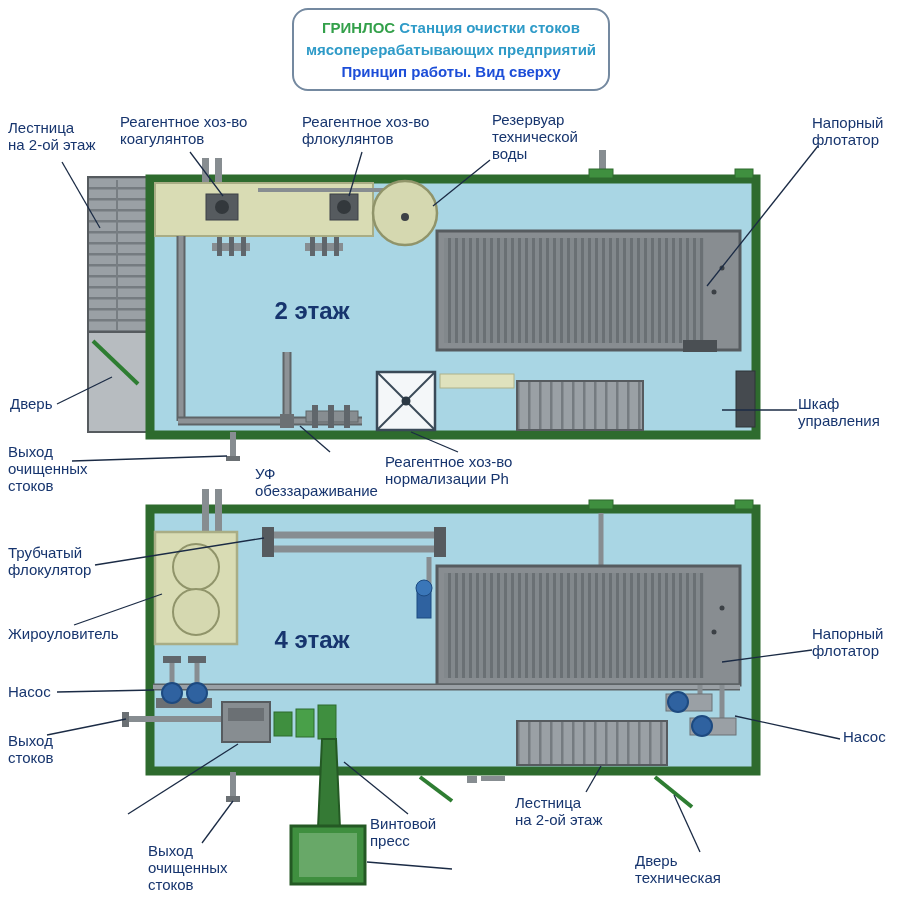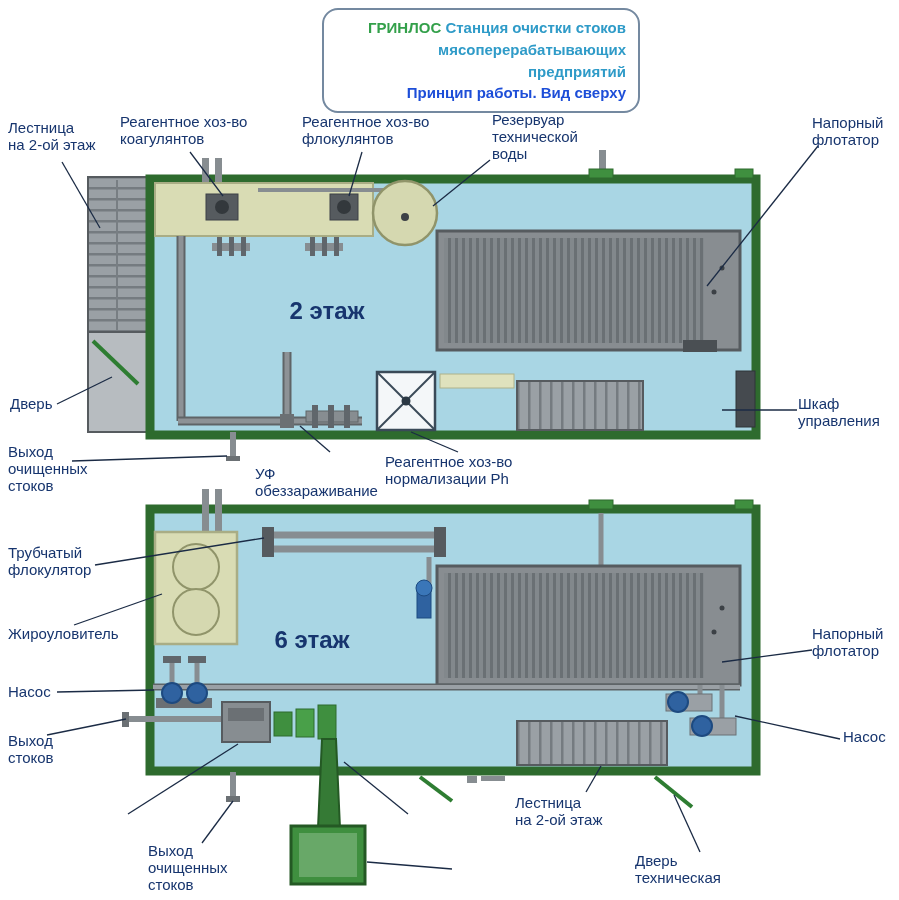--- a/index.html
+++ b/index.html
@@ -2,23 +2,23 @@
 <html><head>
 <meta charset="utf-8">
 <style>
   * { margin:0; padding:0; box-sizing:border-box; }
   html,body { background:#ffffff; font-family:"Liberation Sans", sans-serif; }
   .stage { position:relative; width:899px; height:900px; background:#fff; overflow:hidden; }
   svg.layer { position:absolute; left:0; top:0; }
   .label { position:absolute; font-weight:normal; font-size:15px; line-height:1.12;
            color:#17356e; white-space:pre-line; }
   .center { }
-  .title-box { position:absolute; left:292px; top:8px; width:318px; padding:7px 12px;
+  .title-box { position:absolute; left:292px; top:8px; width:318px; padding:7px 4px;
                border:2px solid #7489a0; border-radius:16px; background:#fff;
-               text-align:right; font-weight:bold; font-size:15px; line-height:1.45;margin-left:30px; }
+               text-align:center; font-weight:bold; font-size:15px; line-height:1.45; }
   .brand { color:#33a04a; }
   .cyan  { color:#2f9bc8; }
   .navy  { color:#1d4ed8; }
   .floor-name { position:absolute; width:124px; text-align:center; font-weight:bold;
                 font-size:24px; color:#17356e; }
 </style>
 </head>
 <body>
 
 <div class="stage">
@@ -240,22 +240,22 @@
 
   <div class="title-box">
     <div>
       <span class="brand">ГРИНЛОС</span>
       <span class="cyan">Станция очистки стоков</span>
     </div>
     <div class="cyan">мясоперерабатывающих предприятий</div>
     <div class="navy">Принцип работы. Вид сверху</div>
   </div>
 
-  <div class="floor-name" style="left:265px; top:297px">2 этаж</div>
-  <div class="floor-name" style="left:250px; top:626px">6 этаж</div>
+  <div class="floor-name" style="left:250px; top:297px">2 этаж</div>
+  <div class="floor-name" style="left:250px; top:626px">4 этаж</div>
 
   <div class="label" style="left:8px; top:120px">Лестница
 на 2-ой этаж</div>
   <div class="label center" style="left:120px; top:114px; width:140px">Реагентное хоз-во
 коагулянтов</div>
   <div class="label center" style="left:302px; top:114px; width:140px">Реагентное хоз-во
 флокулянтов</div>
   <div class="label" style="left:492px; top:112px">Резервуар
 технической
 воды</div>
@@ -274,20 +274,22 @@
 
   <div class="label" style="left:8px; top:545px">Трубчатый
 флокулятор</div>
   <div class="label" style="left:8px; top:626px">Жироуловитель</div>
   <div class="label" style="left:8px; top:684px">Насос</div>
   <div class="label" style="left:8px; top:733px">Выход
 стоков</div>
   <div class="label center" style="left:148px; top:843px; width:110px">Выход
 очищенных
 стоков</div>
+  <div class="label center" style="left:370px; top:816px; width:110px">Винтовой
+пресс</div>
   <div class="label center" style="left:515px; top:795px; width:140px">Лестница
 на 2-ой этаж</div>
   <div class="label center" style="left:635px; top:853px; width:130px">Дверь
 техническая</div>
   <div class="label" style="left:812px; top:626px">Напорный
 флотатор</div>
   <div class="label" style="left:843px; top:729px">Насос</div>
 
 </div>
 

